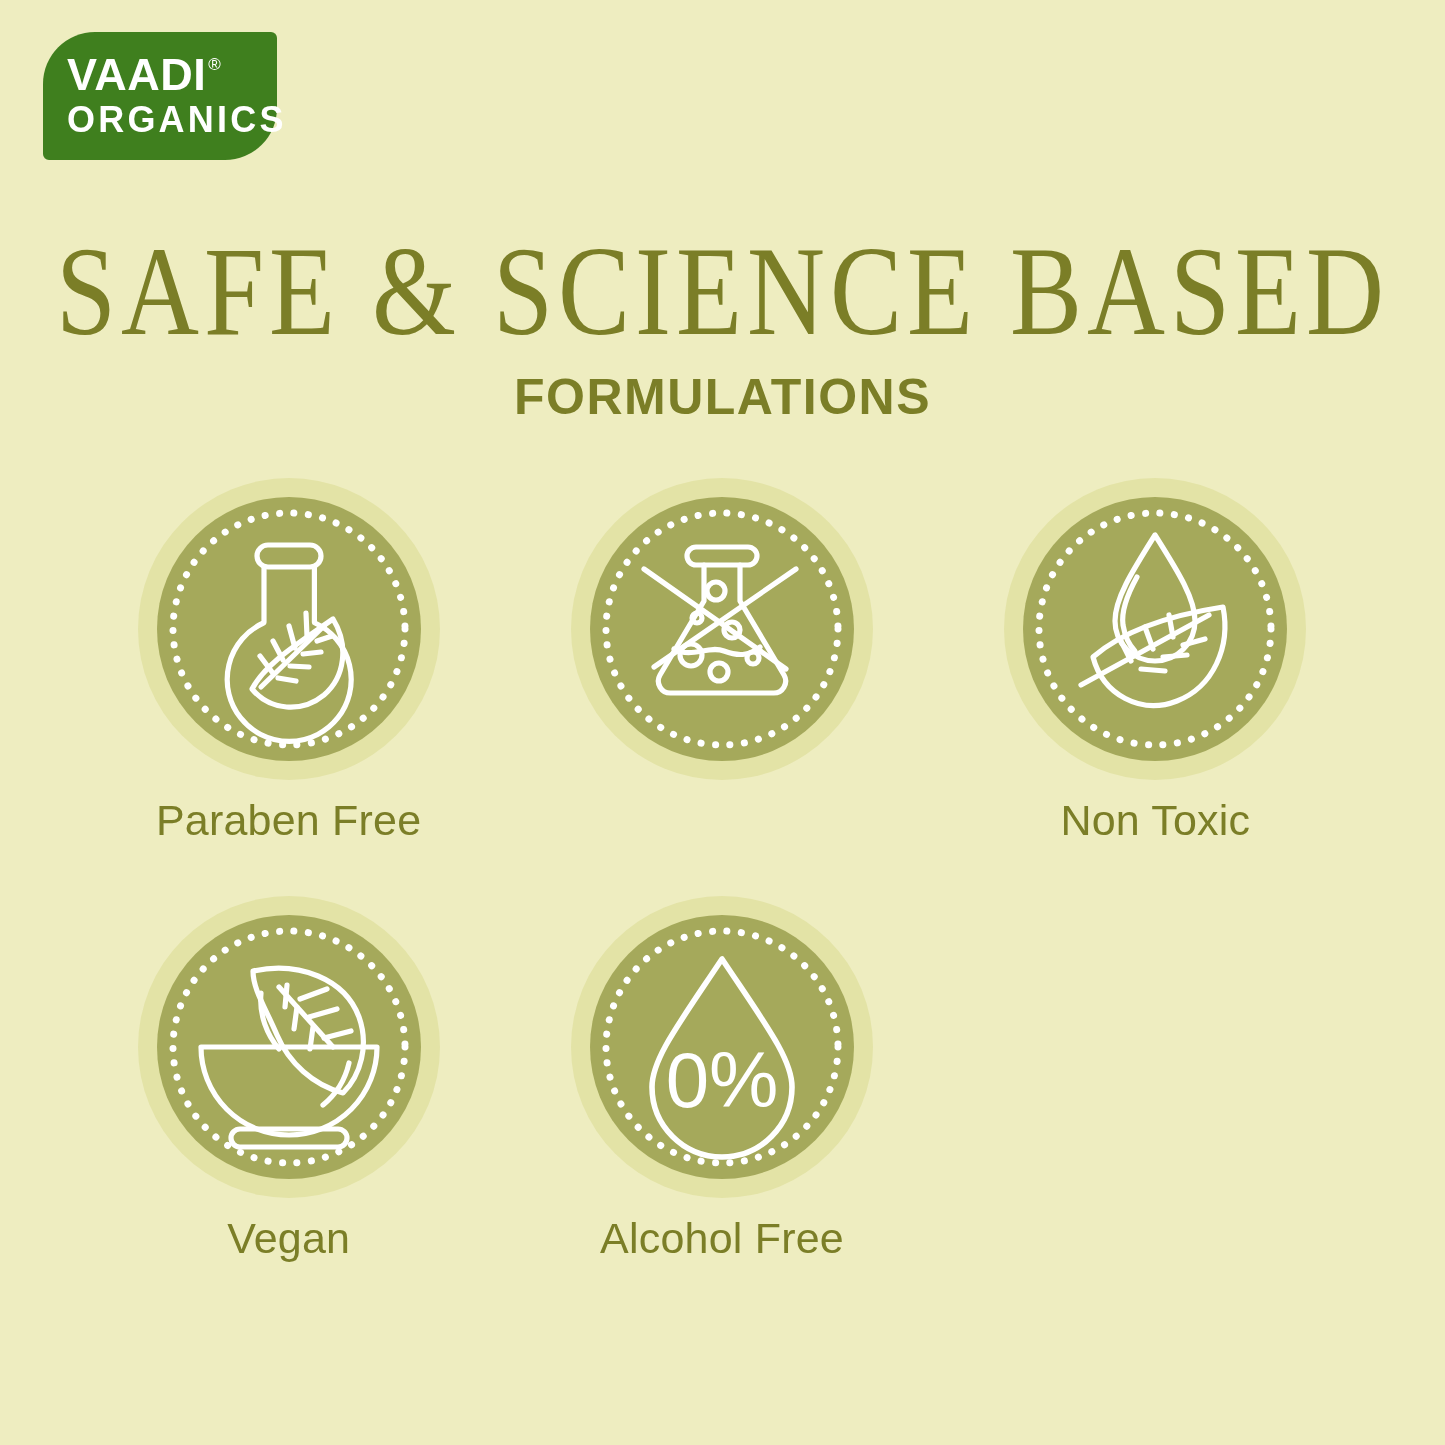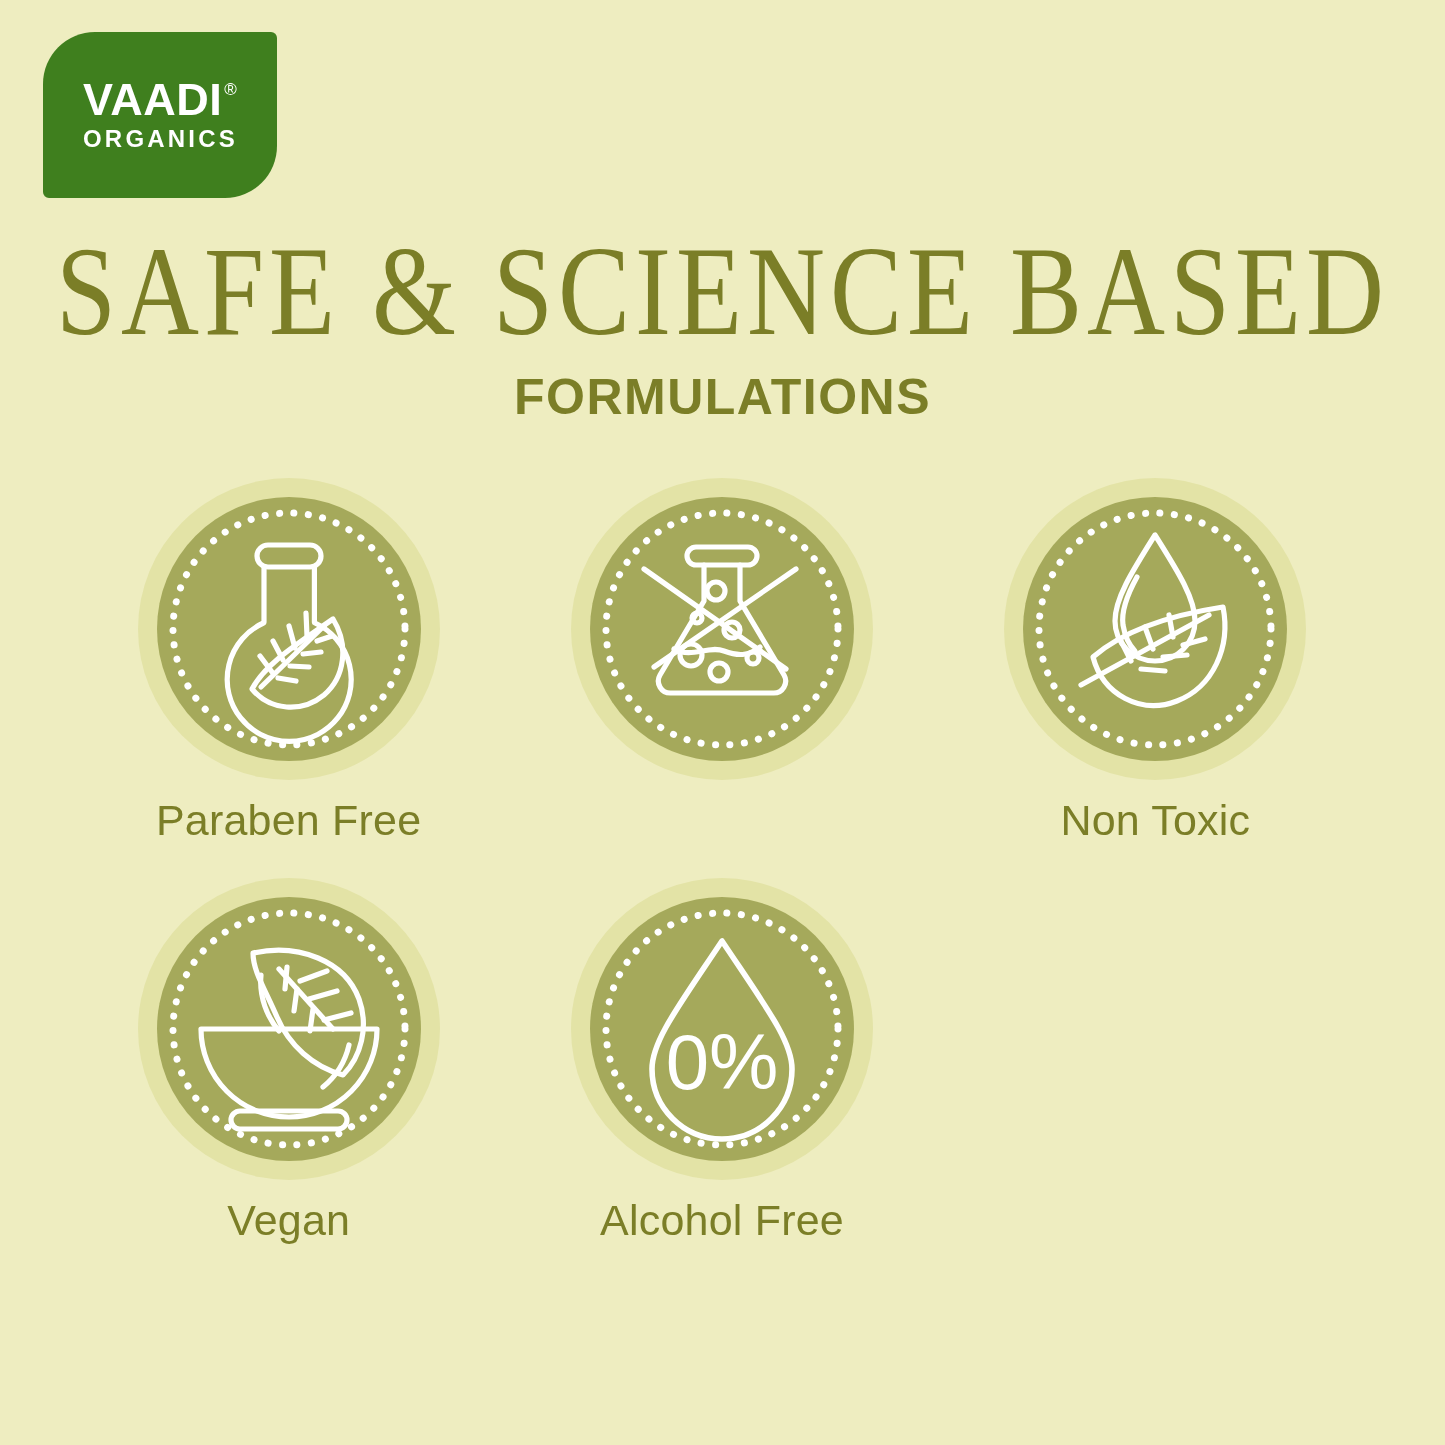--- a/index.html
+++ b/index.html
@@ -8,28 +8,28 @@
     background:#eeedc0;
     font-family:"Liberation Sans", sans-serif;
     overflow:hidden;
     position:relative;
   }
 
   
   .logo{
     position:absolute;
     left:43px; top:32px;
-    width:234px; height:166px;
+    width:234px; height:128px;
     background:#3f7f1e;
     border-radius:52px 6px 52px 6px;
     display:flex;
     flex-direction:column;
     align-items:flex-start;
     justify-content:center;
-    padding-left:40px;
+    padding-left:24px;
     box-sizing:border-box;
   }
   .logo-top{
     display:flex;
     align-items:flex-start;
     line-height:1;
   }
   .logo-word{
     color:#ffffff;
     font-size:45px;
@@ -39,21 +39,21 @@
   }
   .logo-reg{
     color:#ffffff;
     font-size:17px;
     line-height:1;
     margin-left:2px;
     margin-top:2px;
   }
   .logo-sub{
     color:#ffffff;
-    font-size:24px;
+    font-size:36px;
     font-weight:bold;
     letter-spacing:3.2px;
     margin-top:5px;
     line-height:1;
   }
 
   
   .headline{
     position:absolute;
     left:0; right:0; top:228px;
@@ -80,21 +80,21 @@
   }
 
   
   .grid{
     position:absolute;
     left:72px; top:478px;
     width:1300px;
     display:grid;
     grid-template-columns:repeat(3,1fr);
     grid-template-rows:auto auto;
-    row-gap:32px;
+    row-gap:50px;
   }
   .cell{
     display:flex;
     flex-direction:column;
     align-items:center;
   }
   .badge{
     position:relative;
     width:302px;height:302px;
     display:flex;align-items:center;justify-content:center;

